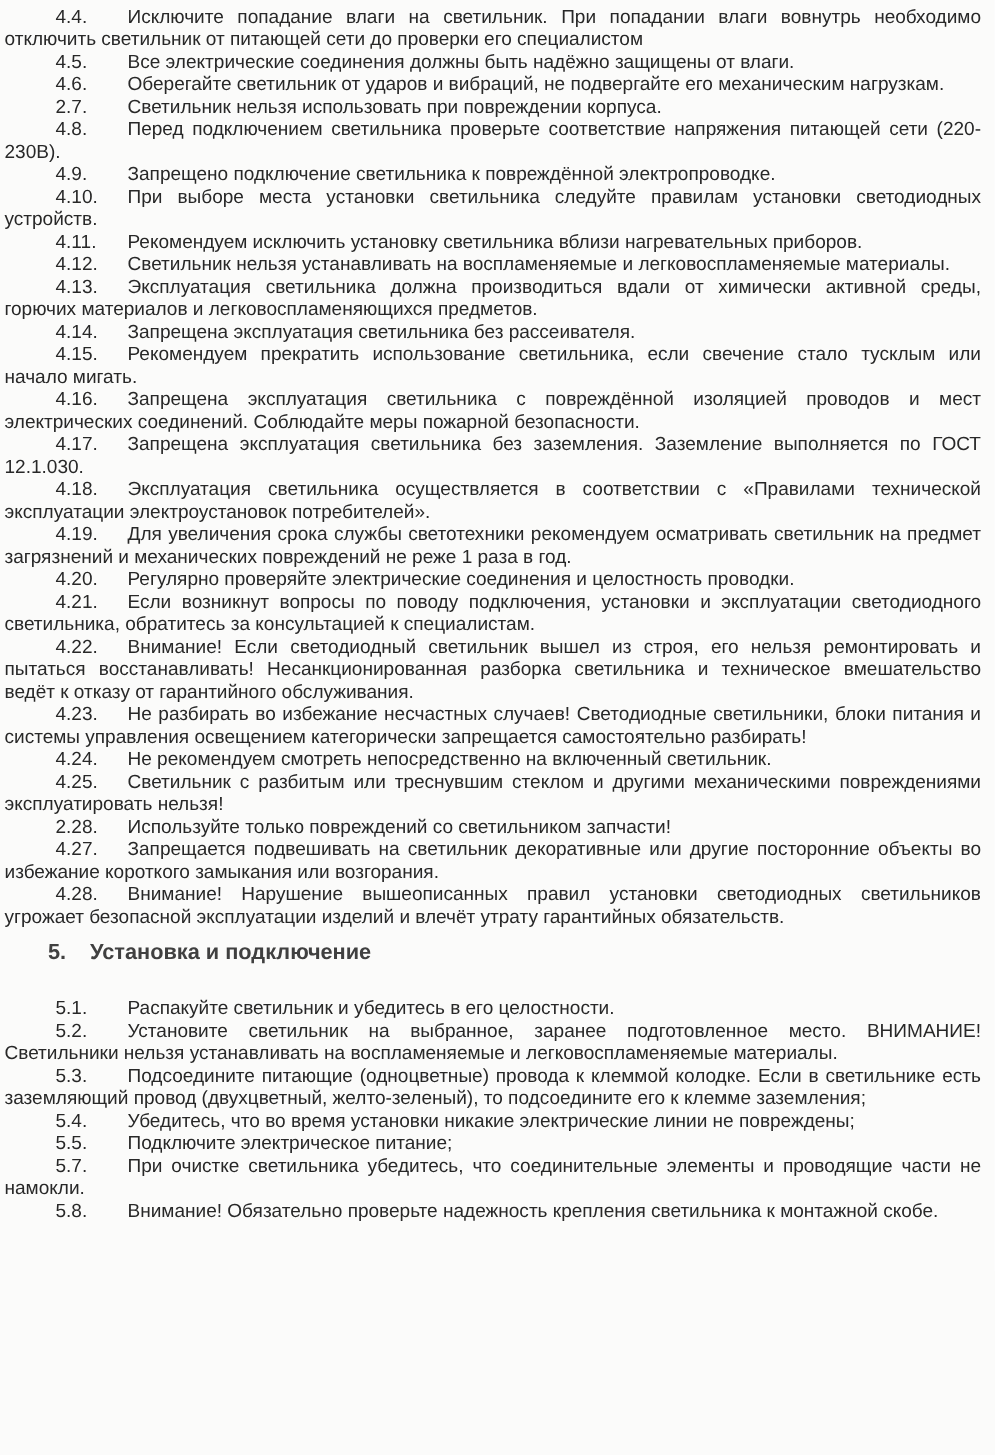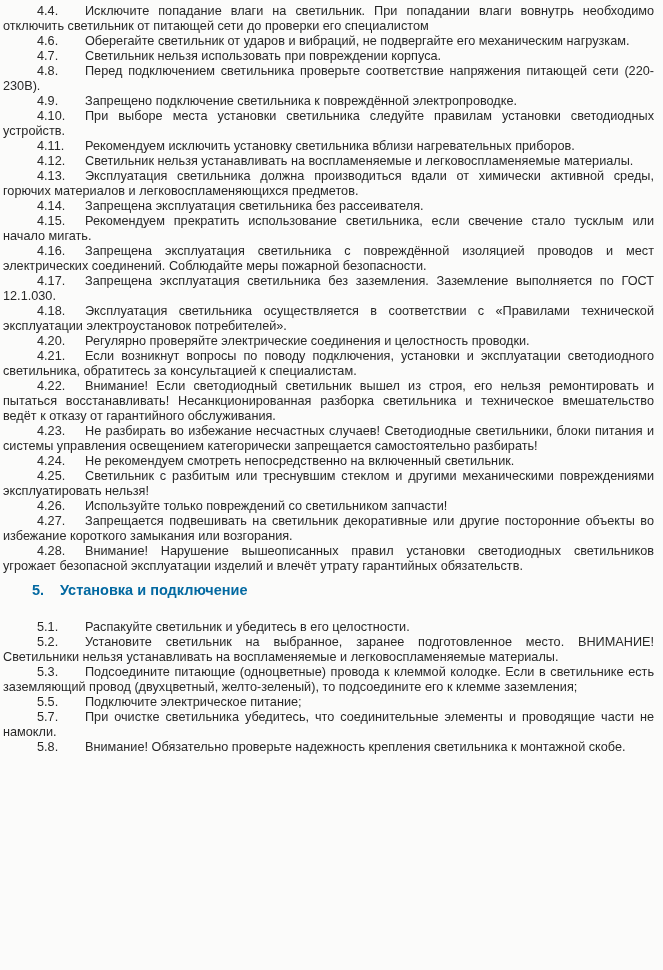--- a/index.html
+++ b/index.html
@@ -25,59 +25,62 @@
     display: inline-block;
     width: 48px;
     text-indent: 0;
   }
   .heading {
     font-size: 14.5px;
     line-height: 17px;
     font-weight: bold;
     margin: 8px 0 21px 29px;
     text-indent: 0;
-    color: #0369a1;
+    color: #404040;
   }
   .heading .hnum {
     display: inline-block;
     width: 28px;
     text-indent: 0;
   }
 </style>
 </head>
 <body>
 
 <div class="page" style="background: rgb(251, 251, 250); color: rgb(40, 40, 40);">
 
   <p class="para"><span class="num">4.4.</span><span>Исключите попадание влаги на светильник. При попадании влаги вовнутрь необходимо отключить светильник от питающей сети до проверки его специалистом</span></p>
+  <p class="para"><span class="num">4.5.</span><span>Все электрические соединения должны быть надёжно защищены от влаги.</span></p>
   <p class="para"><span class="num">4.6.</span><span>Оберегайте светильник от ударов и вибраций, не подвергайте его механическим нагрузкам.</span></p>
-  <p class="para"><span class="num">4.7.</span><span>Светильник нельзя использовать при повреждении корпуса.</span></p>
+  <p class="para"><span class="num">2.7.</span><span>Светильник нельзя использовать при повреждении корпуса.</span></p>
   <p class="para"><span class="num">4.8.</span><span>Перед подключением светильника проверьте соответствие напряжения питающей сети (220-230В).</span></p>
   <p class="para"><span class="num">4.9.</span><span>Запрещено подключение светильника к повреждённой электропроводке.</span></p>
   <p class="para"><span class="num">4.10.</span><span>При выборе места установки светильника следуйте правилам установки светодиодных устройств.</span></p>
   <p class="para"><span class="num">4.11.</span><span>Рекомендуем исключить установку светильника вблизи нагревательных приборов.</span></p>
   <p class="para"><span class="num">4.12.</span><span>Светильник нельзя устанавливать на воспламеняемые и легковоспламеняемые материалы.</span></p>
   <p class="para"><span class="num">4.13.</span><span>Эксплуатация светильника должна производиться вдали от химически активной среды, горючих материалов и легковоспламеняющихся предметов.</span></p>
   <p class="para"><span class="num">4.14.</span><span>Запрещена эксплуатация светильника без рассеивателя.</span></p>
   <p class="para"><span class="num">4.15.</span><span>Рекомендуем прекратить использование светильника, если свечение стало тусклым или начало мигать.</span></p>
   <p class="para"><span class="num">4.16.</span><span>Запрещена эксплуатация светильника с повреждённой изоляцией проводов и мест электрических соединений. Соблюдайте меры пожарной безопасности.</span></p>
   <p class="para"><span class="num">4.17.</span><span>Запрещена эксплуатация светильника без заземления. Заземление выполняется по ГОСТ 12.1.030.</span></p>
   <p class="para"><span class="num">4.18.</span><span>Эксплуатация светильника осуществляется в соответствии с «Правилами технической эксплуатации электроустановок потребителей».</span></p>
+  <p class="para"><span class="num">4.19.</span><span>Для увеличения срока службы светотехники рекомендуем осматривать светильник на предмет загрязнений и механических повреждений не реже 1 раза в год.</span></p>
   <p class="para"><span class="num">4.20.</span><span>Регулярно проверяйте электрические соединения и целостность проводки.</span></p>
   <p class="para"><span class="num">4.21.</span><span>Если возникнут вопросы по поводу подключения, установки и эксплуатации светодиодного светильника, обратитесь за консультацией к специалистам.</span></p>
   <p class="para"><span class="num">4.22.</span><span>Внимание! Если светодиодный светильник вышел из строя, его нельзя ремонтировать и пытаться восстанавливать! Несанкционированная разборка светильника и техническое вмешательство ведёт к отказу от гарантийного обслуживания.</span></p>
   <p class="para"><span class="num">4.23.</span><span>Не разбирать во избежание несчастных случаев! Светодиодные светильники, блоки питания и системы управления освещением категорически запрещается самостоятельно разбирать!</span></p>
   <p class="para"><span class="num">4.24.</span><span>Не рекомендуем смотреть непосредственно на включенный светильник.</span></p>
   <p class="para"><span class="num">4.25.</span><span>Светильник с разбитым или треснувшим стеклом и другими механическими повреждениями эксплуатировать нельзя!</span></p>
-  <p class="para"><span class="num">4.26.</span><span>Используйте только повреждений со светильником запчасти!</span></p>
+  <p class="para"><span class="num">2.28.</span><span>Используйте только повреждений со светильником запчасти!</span></p>
   <p class="para"><span class="num">4.27.</span><span>Запрещается подвешивать на светильник декоративные или другие посторонние объекты во избежание короткого замыкания или возгорания.</span></p>
   <p class="para"><span class="num">4.28.</span><span>Внимание! Нарушение вышеописанных правил установки светодиодных светильников угрожает безопасной эксплуатации изделий и влечёт утрату гарантийных обязательств.</span></p>
 
   <h2 class="heading"><span class="hnum">5.</span><span>Установка и подключение</span></h2>
 
   <p class="para"><span class="num">5.1.</span><span>Распакуйте светильник и убедитесь в его целостности.</span></p>
   <p class="para"><span class="num">5.2.</span><span>Установите светильник на выбранное, заранее подготовленное место. ВНИМАНИЕ! Светильники нельзя устанавливать на воспламеняемые и легковоспламеняемые материалы.</span></p>
   <p class="para"><span class="num">5.3.</span><span>Подсоедините питающие (одноцветные) провода к клеммой колодке. Если в светильнике есть заземляющий провод (двухцветный, желто-зеленый), то подсоедините его к клемме заземления;</span></p>
+  <p class="para"><span class="num">5.4.</span><span>Убедитесь, что во время установки никакие электрические линии не повреждены;</span></p>
   <p class="para"><span class="num">5.5.</span><span>Подключите электрическое питание;</span></p>
   <p class="para"><span class="num">5.7.</span><span>При очистке светильника убедитесь, что соединительные элементы и проводящие части не намокли.</span></p>
   <p class="para"><span class="num">5.8.</span><span>Внимание! Обязательно проверьте надежность крепления светильника к монтажной скобе.</span></p>
 
 </div>
 
 </body></html>

